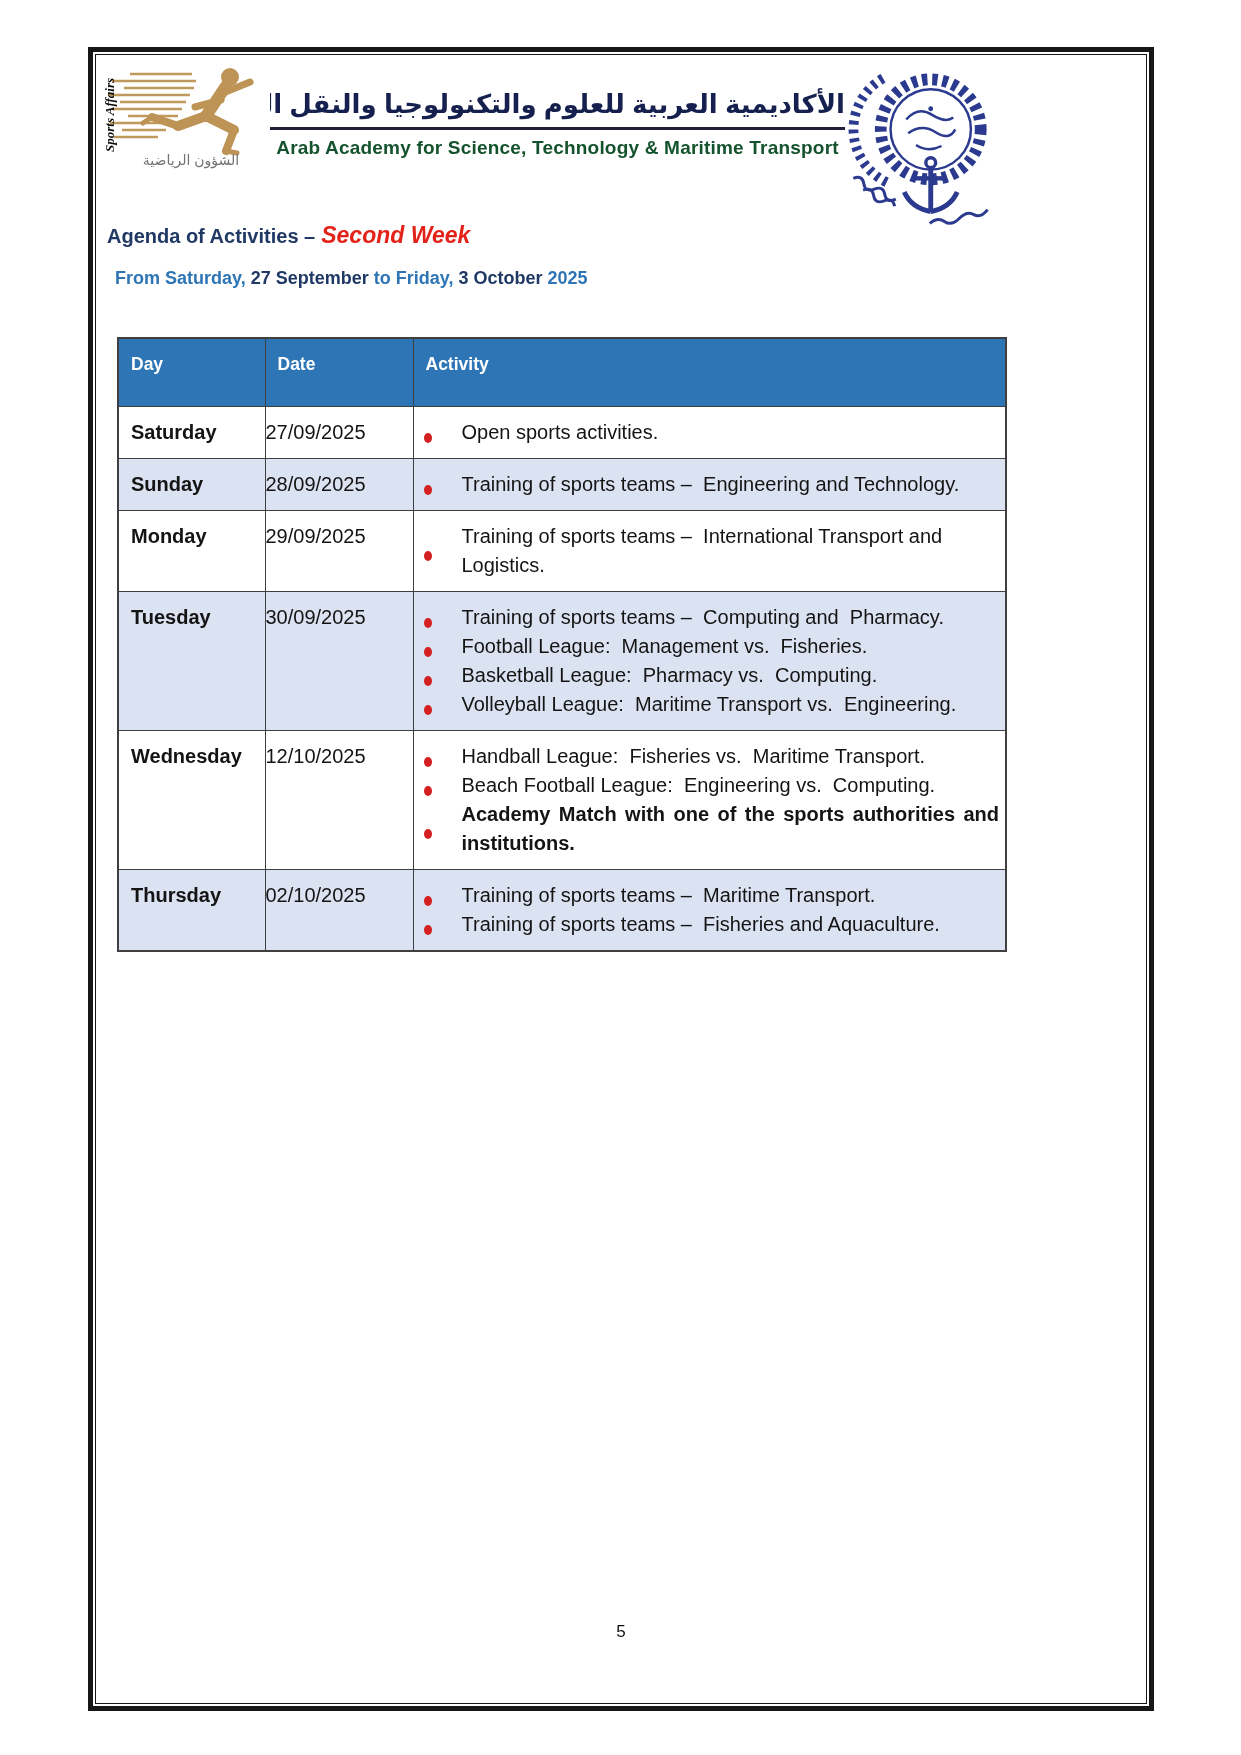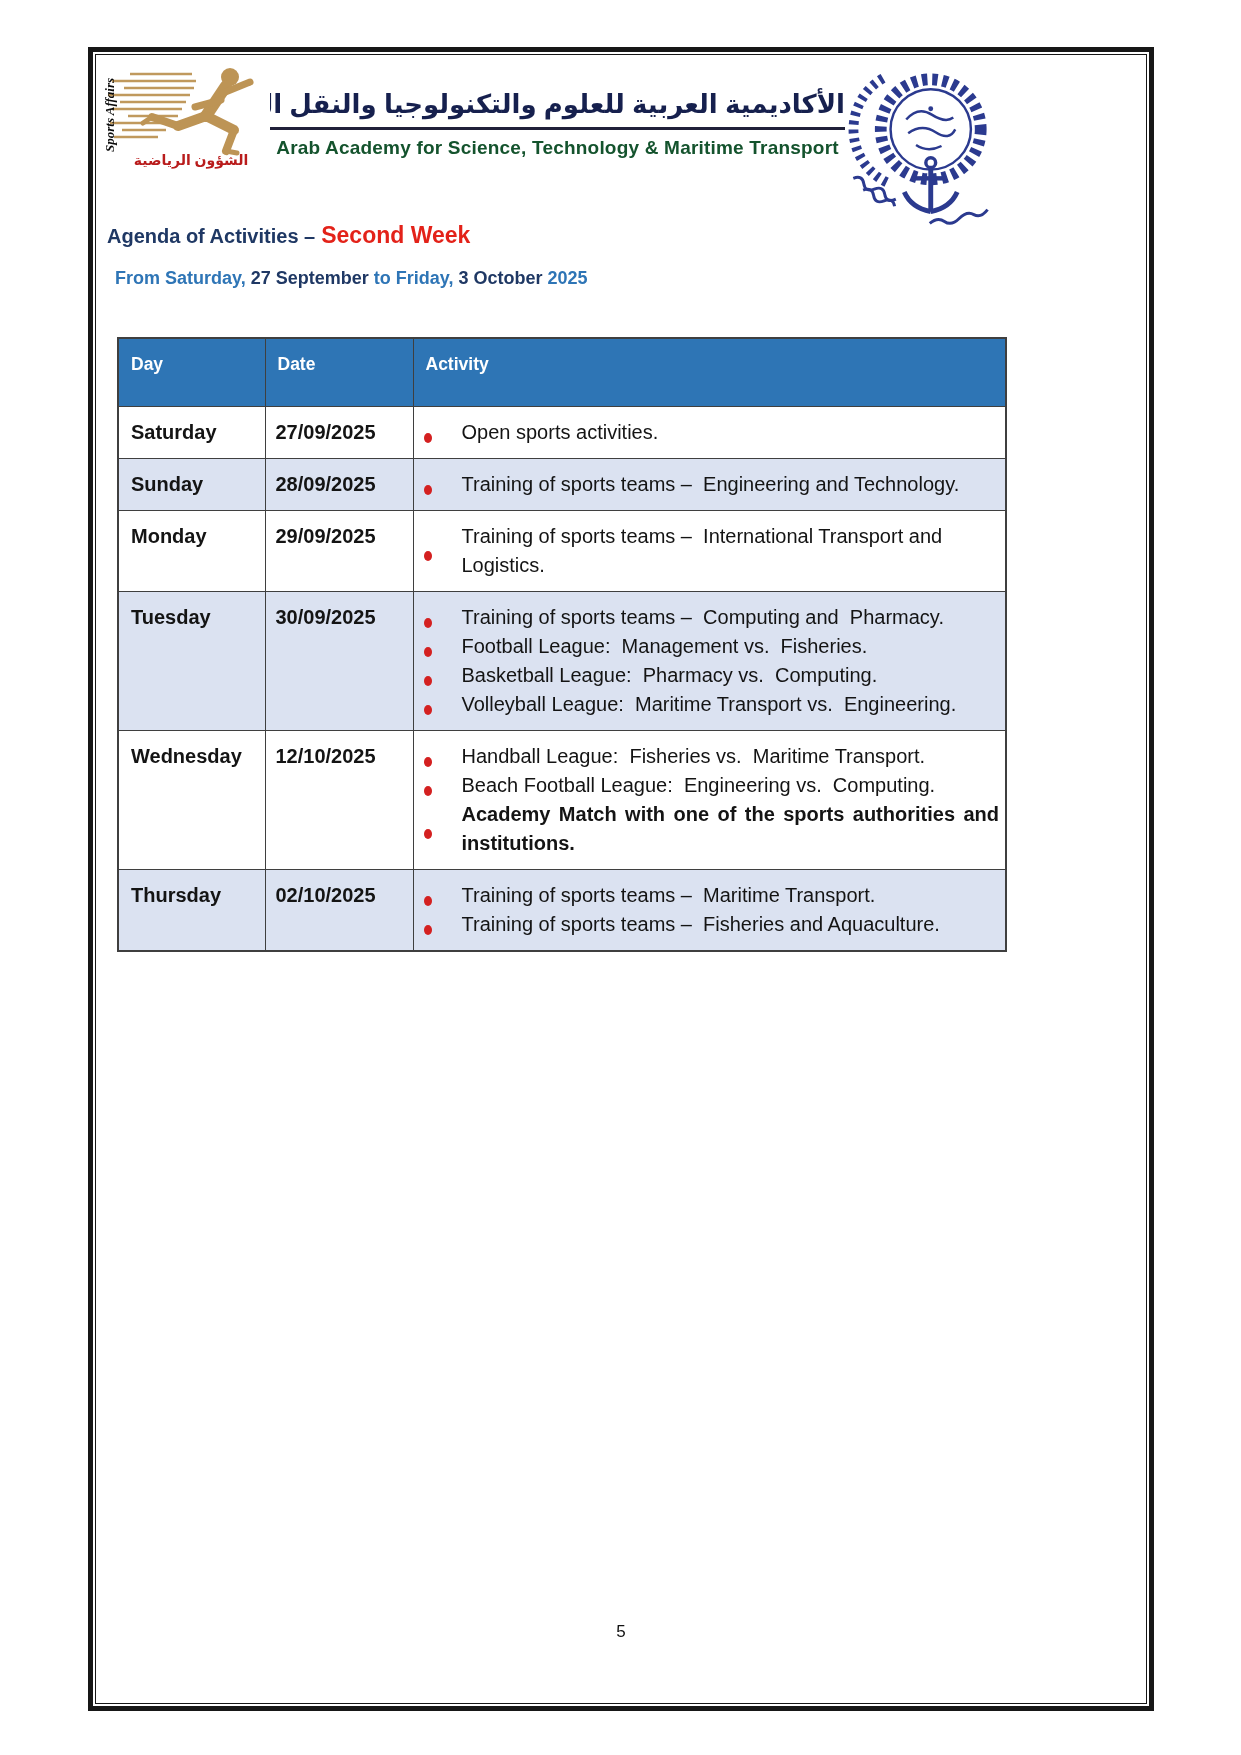--- a/index.html
+++ b/index.html
@@ -9,44 +9,44 @@
     overflow:hidden;
   }
   
   .frame-outer { position:absolute; left:88px; top:47px; width:1066px; height:1664px;
     border:5px solid #171717; box-sizing:border-box; }
   .frame-inner { position:absolute; inset:2px; border:1px solid #171717; }
 
   
   .header-left { position:absolute; left:100px; top:62px; width:182px; }
   .header-left svg { display:block; }
-  .left-caption { text-align:center; color:#b91c1c; font-weight:bold; font-size:14px; margin-top:-4px; }
+  .left-caption { text-align:center; color:#737373; font-weight:normal; font-size:14px; margin-top:-4px; }
 
   .header-center { position:absolute; left:270px; top:84px; width:575px; text-align:center; z-index:2; }
   .arabic-title { font-size:26px; font-weight:bold; color:#16204e; direction:rtl;
     line-height:1.55; padding-bottom:3px; border-bottom:3px solid #20203a; white-space:nowrap; overflow:hidden; }
   .english-title { font-size:19px; font-weight:bold; color:#14532d; margin-top:7px; letter-spacing:0.2px; white-space:nowrap; }
 
   .emblem-wrap { position:absolute; left:820px; top:52px; z-index:1; }
 
   
   .doc-title { position:absolute; left:107px; top:222px; font-size:20px; font-weight:600; color:#1F3864; }
-  .doc-title .highlight { color:#E32219; font-size:23px; margin-left:6px; }
+  .doc-title .highlight { color:#E32219; font-size:23px; margin-left:6px;font-style:italic; }
   .doc-subtitle { position:absolute; left:115px; top:268px; font-size:18px; font-weight:600; }
 
   
   table.agenda { position:absolute; left:117px; top:337px; width:888px;
     border-collapse:collapse; table-layout:fixed; border:2px solid #3f3f3f; }
   col.c-day { width:147px; } col.c-date { width:148px; } col.c-act { width:593px; }
   th { background:#2E75B5; color:#ffffff; text-align:left; font-size:17.5px; font-weight:bold;
     padding:12px 8px 28px 12px; border:1px solid #3f3f3f; line-height:27px; }
   td { border:1px solid #3f3f3f; vertical-align:top; font-size:20px; padding:11px 0; line-height:29px; background:#ffffff; }
   tr.shaded td { background:#DBE2F1; }
   td.day-cell { font-weight:bold; padding-left:12px; }
-  td.date-cell { font-weight:bold; padding-left:10px; }
+  td.date-cell { font-weight:normal; }
   .activity-line { display:flex; align-items:center; padding-left:10px; }
   .dot { flex:0 0 8px; width:8px; height:10px; border-radius:50%; background:#D42020; margin-top:10px; }
   .activity-text { margin-left:30px; margin-right:6px; white-space:pre-wrap; flex:1; }
   .activity-text.bold { font-weight:bold; }
   .activity-text.justify { text-align:justify; }
 
   .footer-page-number { position:absolute; left:88px; top:1622px; width:1066px;
     text-align:center; font-size:17px; color:#111111; }
 </style>
 </head>

